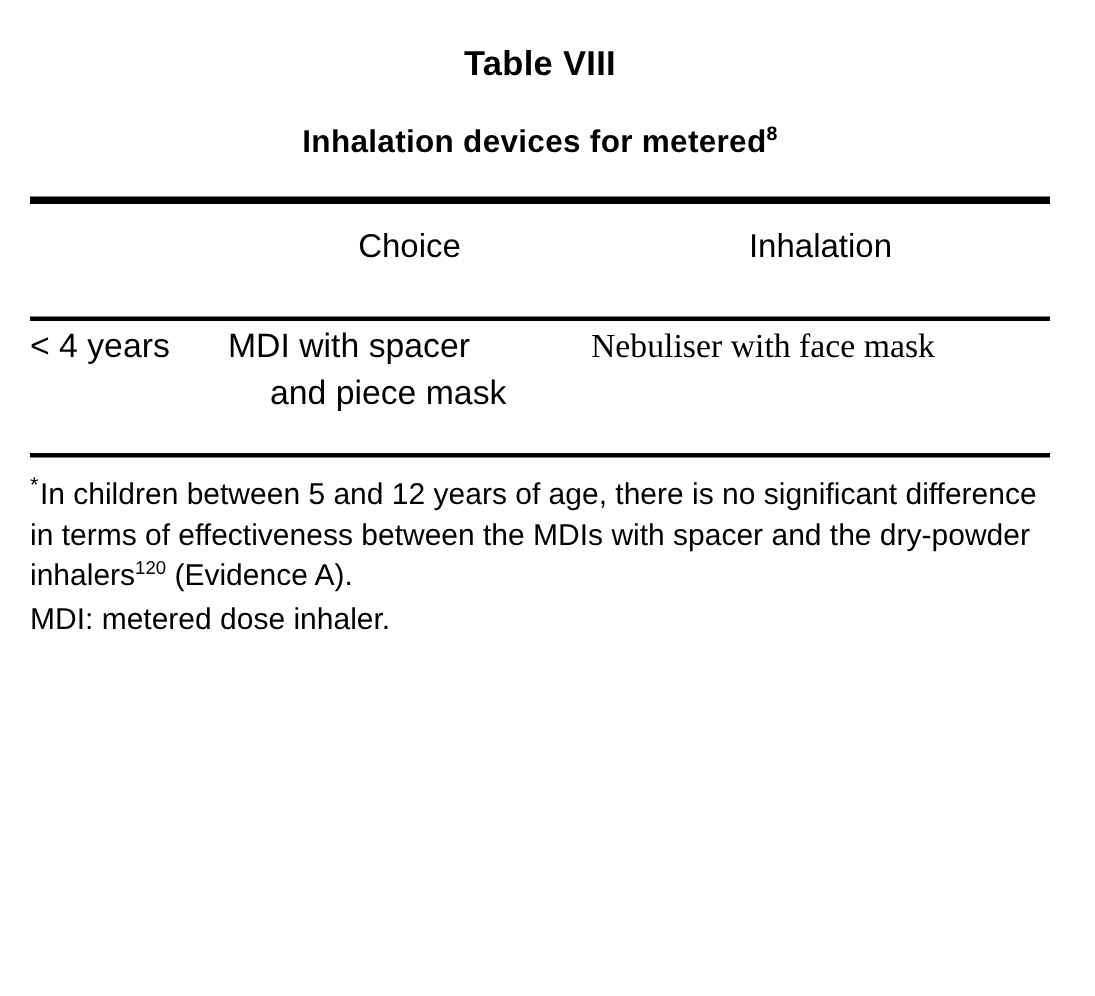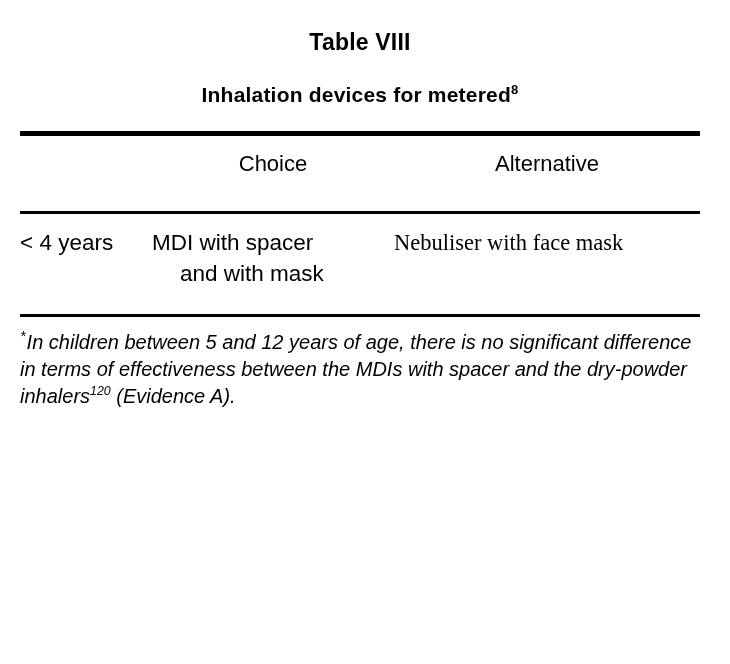--- a/index.html
+++ b/index.html
@@ -82,35 +82,34 @@
     padding-top: 12px;
     padding-bottom: 10px;
     font-size: 22px;
   }
   .hdr-row th.c-age-h { text-align: left; }
 
   .data-row td {
     padding-top: 11px;
     padding-bottom: 10px;
   }
-  .data-row.first td { padding-top: 13px; }
+  .data-row.first td { padding-top: 1px; }
 
   .cell-age { padding-left: 2px; white-space: nowrap; }
   .cell-choice { padding-left: 10px; }
   .cell-alt { padding-left: 14px; font-family: Liberation Serif, serif; }
 
   .line { display: block; white-space: nowrap; }
   .line.indent { padding-left: 28px; }
 
   
   .footnote-block {
     width: 680px;
     margin: 0 auto;
     padding-top: 12px;
-    font-style: italic;
   }
   .footnote {
     font-size: 20px;
     line-height: 27px;
     text-indent: 0;
   }
   .footnote .star {
     font-size: 0.72em;
     vertical-align: super;
     line-height: 0;
@@ -138,48 +137,49 @@
   <table class="tbl">
     <colgroup>
       <col class="c-age">
       <col class="c-choice">
       <col class="c-alt">
     </colgroup>
     <thead>
       <tr class="hdr-row">
         <th class="c-age-h"></th>
         <th>Choice</th>
-        <th>Alternative</th>
+        <th>Inhalation</th>
       </tr>
     </thead>
   </table>
 
   <div class="rule rule-mid"></div>
 
   <table class="tbl">
     <colgroup>
       <col class="c-age">
       <col class="c-choice">
       <col class="c-alt">
     </colgroup>
     <tbody>
       <tr class="data-row first">
         <td class="cell-age">&lt; 4 years</td>
         <td class="cell-choice">
           <span class="line">MDI with spacer</span>
-          <span class="line indent">and with mask</span>
+          <span class="line indent">and piece mask</span>
         </td>
         <td class="cell-alt">
           <span class="line">Nebuliser with face mask</span>
         </td>
       </tr>
 
 
     </tbody>
   </table>
 
   <div class="rule rule-bottom"></div>
 
   <div class="footnote-block">
     <div class="footnote"><span class="star">*</span><span>In children between 5 and 12 years of age, there is no significant difference in terms of effectiveness between the MDIs with spacer and the dry-powder inhalers</span><sup>120</sup><span> (Evidence A).</span></div>
+    <div class="footnote-abbr">MDI: metered dose inhaler.</div>
   </div>
 
 </div>
 
 </body></html>

